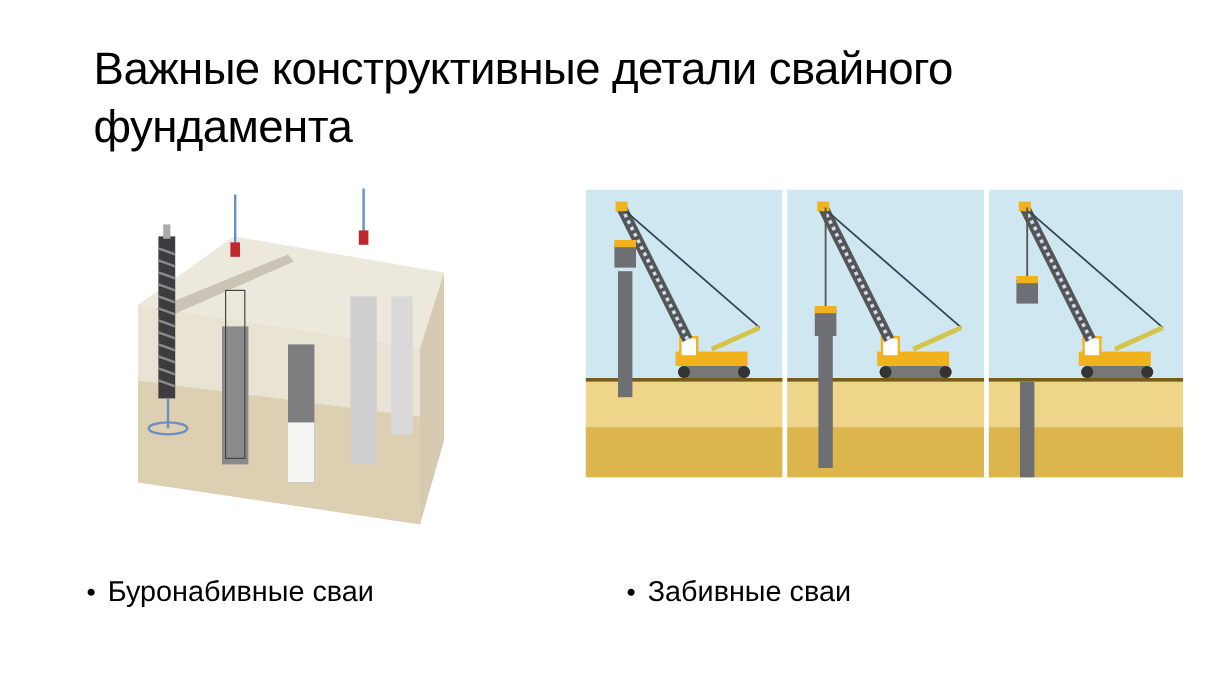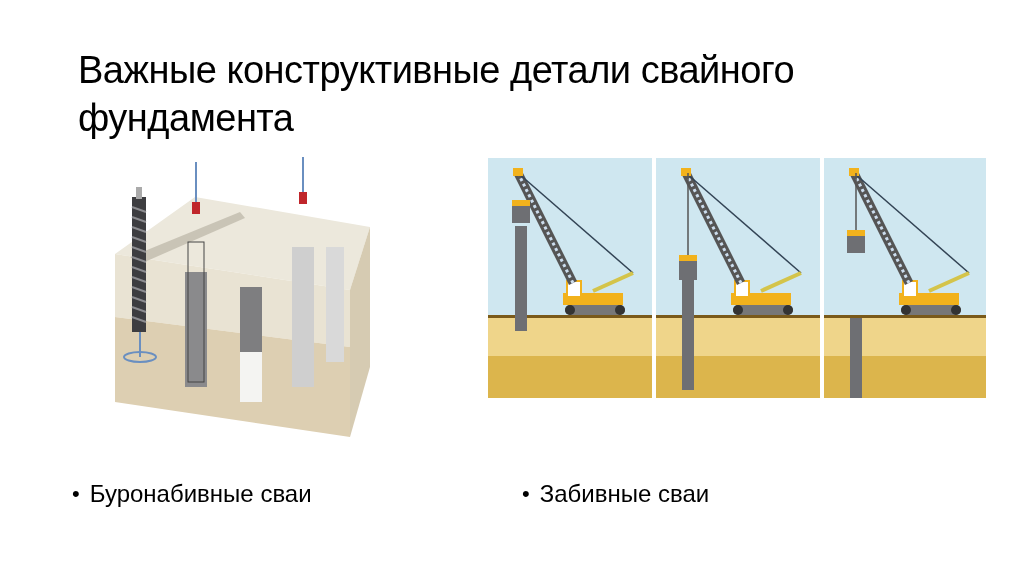--- a/index.html
+++ b/index.html
@@ -1,17 +1,17 @@
 <!DOCTYPE html>
 <html><head>
 <meta charset="utf-8">
 <style>
   html, body { margin:0; padding:0; }
   body { width:1024px; height:574px; background:#ffffff; position:relative; overflow:hidden; font-family:"Liberation Sans", sans-serif; }
-  .title { position:absolute; left:78px; top:46px; width:900px; font-size:38px; line-height:48px; color:#000; font-family:"Liberation Sans", sans-serif; letter-spacing:-0.5px; }
+  .title { position:absolute; left:78px; top:34px; width:900px; font-size:38px; line-height:48px; color:#000; font-family:"Liberation Sans", sans-serif; letter-spacing:-0.5px; }
   .bullet { position:absolute; top:480px; font-size:24px; color:#000; display:flex; align-items:center; }
   .bullet .dot { font-size:22px; margin-right:10px; }
   .left-img { position:absolute; left:100px; top:152px; width:280px; height:290px; }
   .right-img { position:absolute; left:488px; top:158px; width:498px; height:240px; }
 </style>
 </head>
 <body>
 
 <div class="title">Важные конструктивные детали свайного фундамента</div>
 

